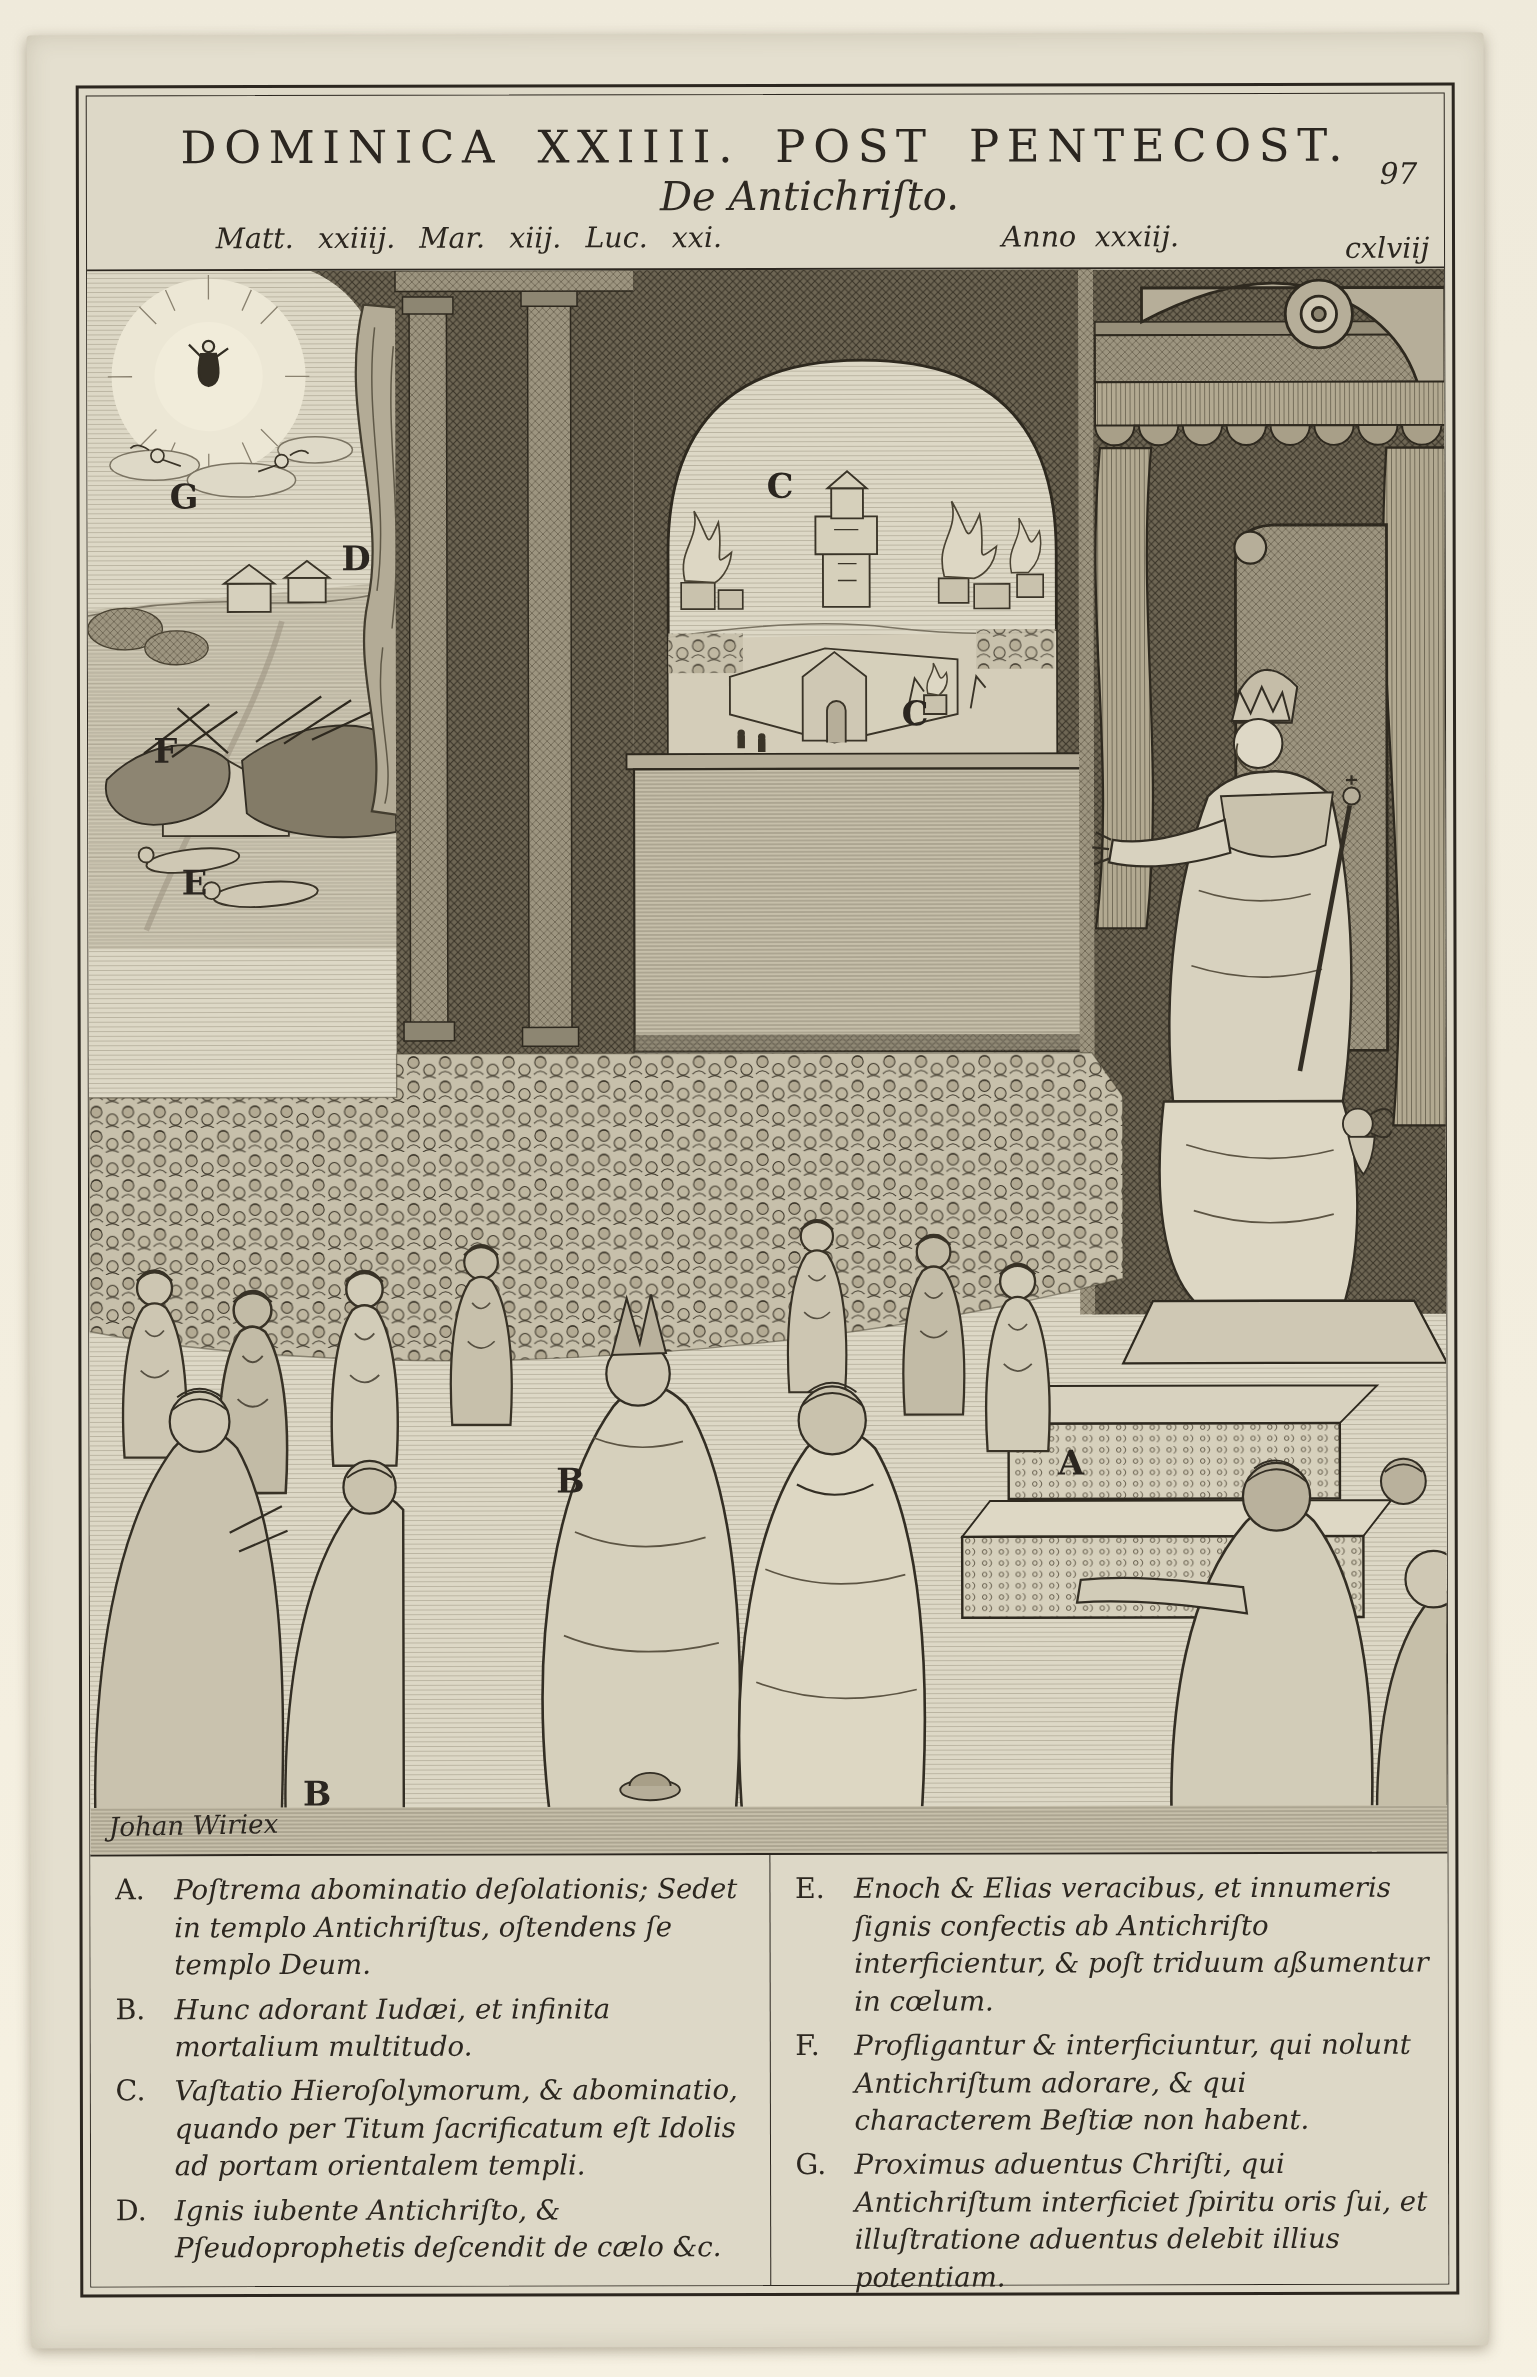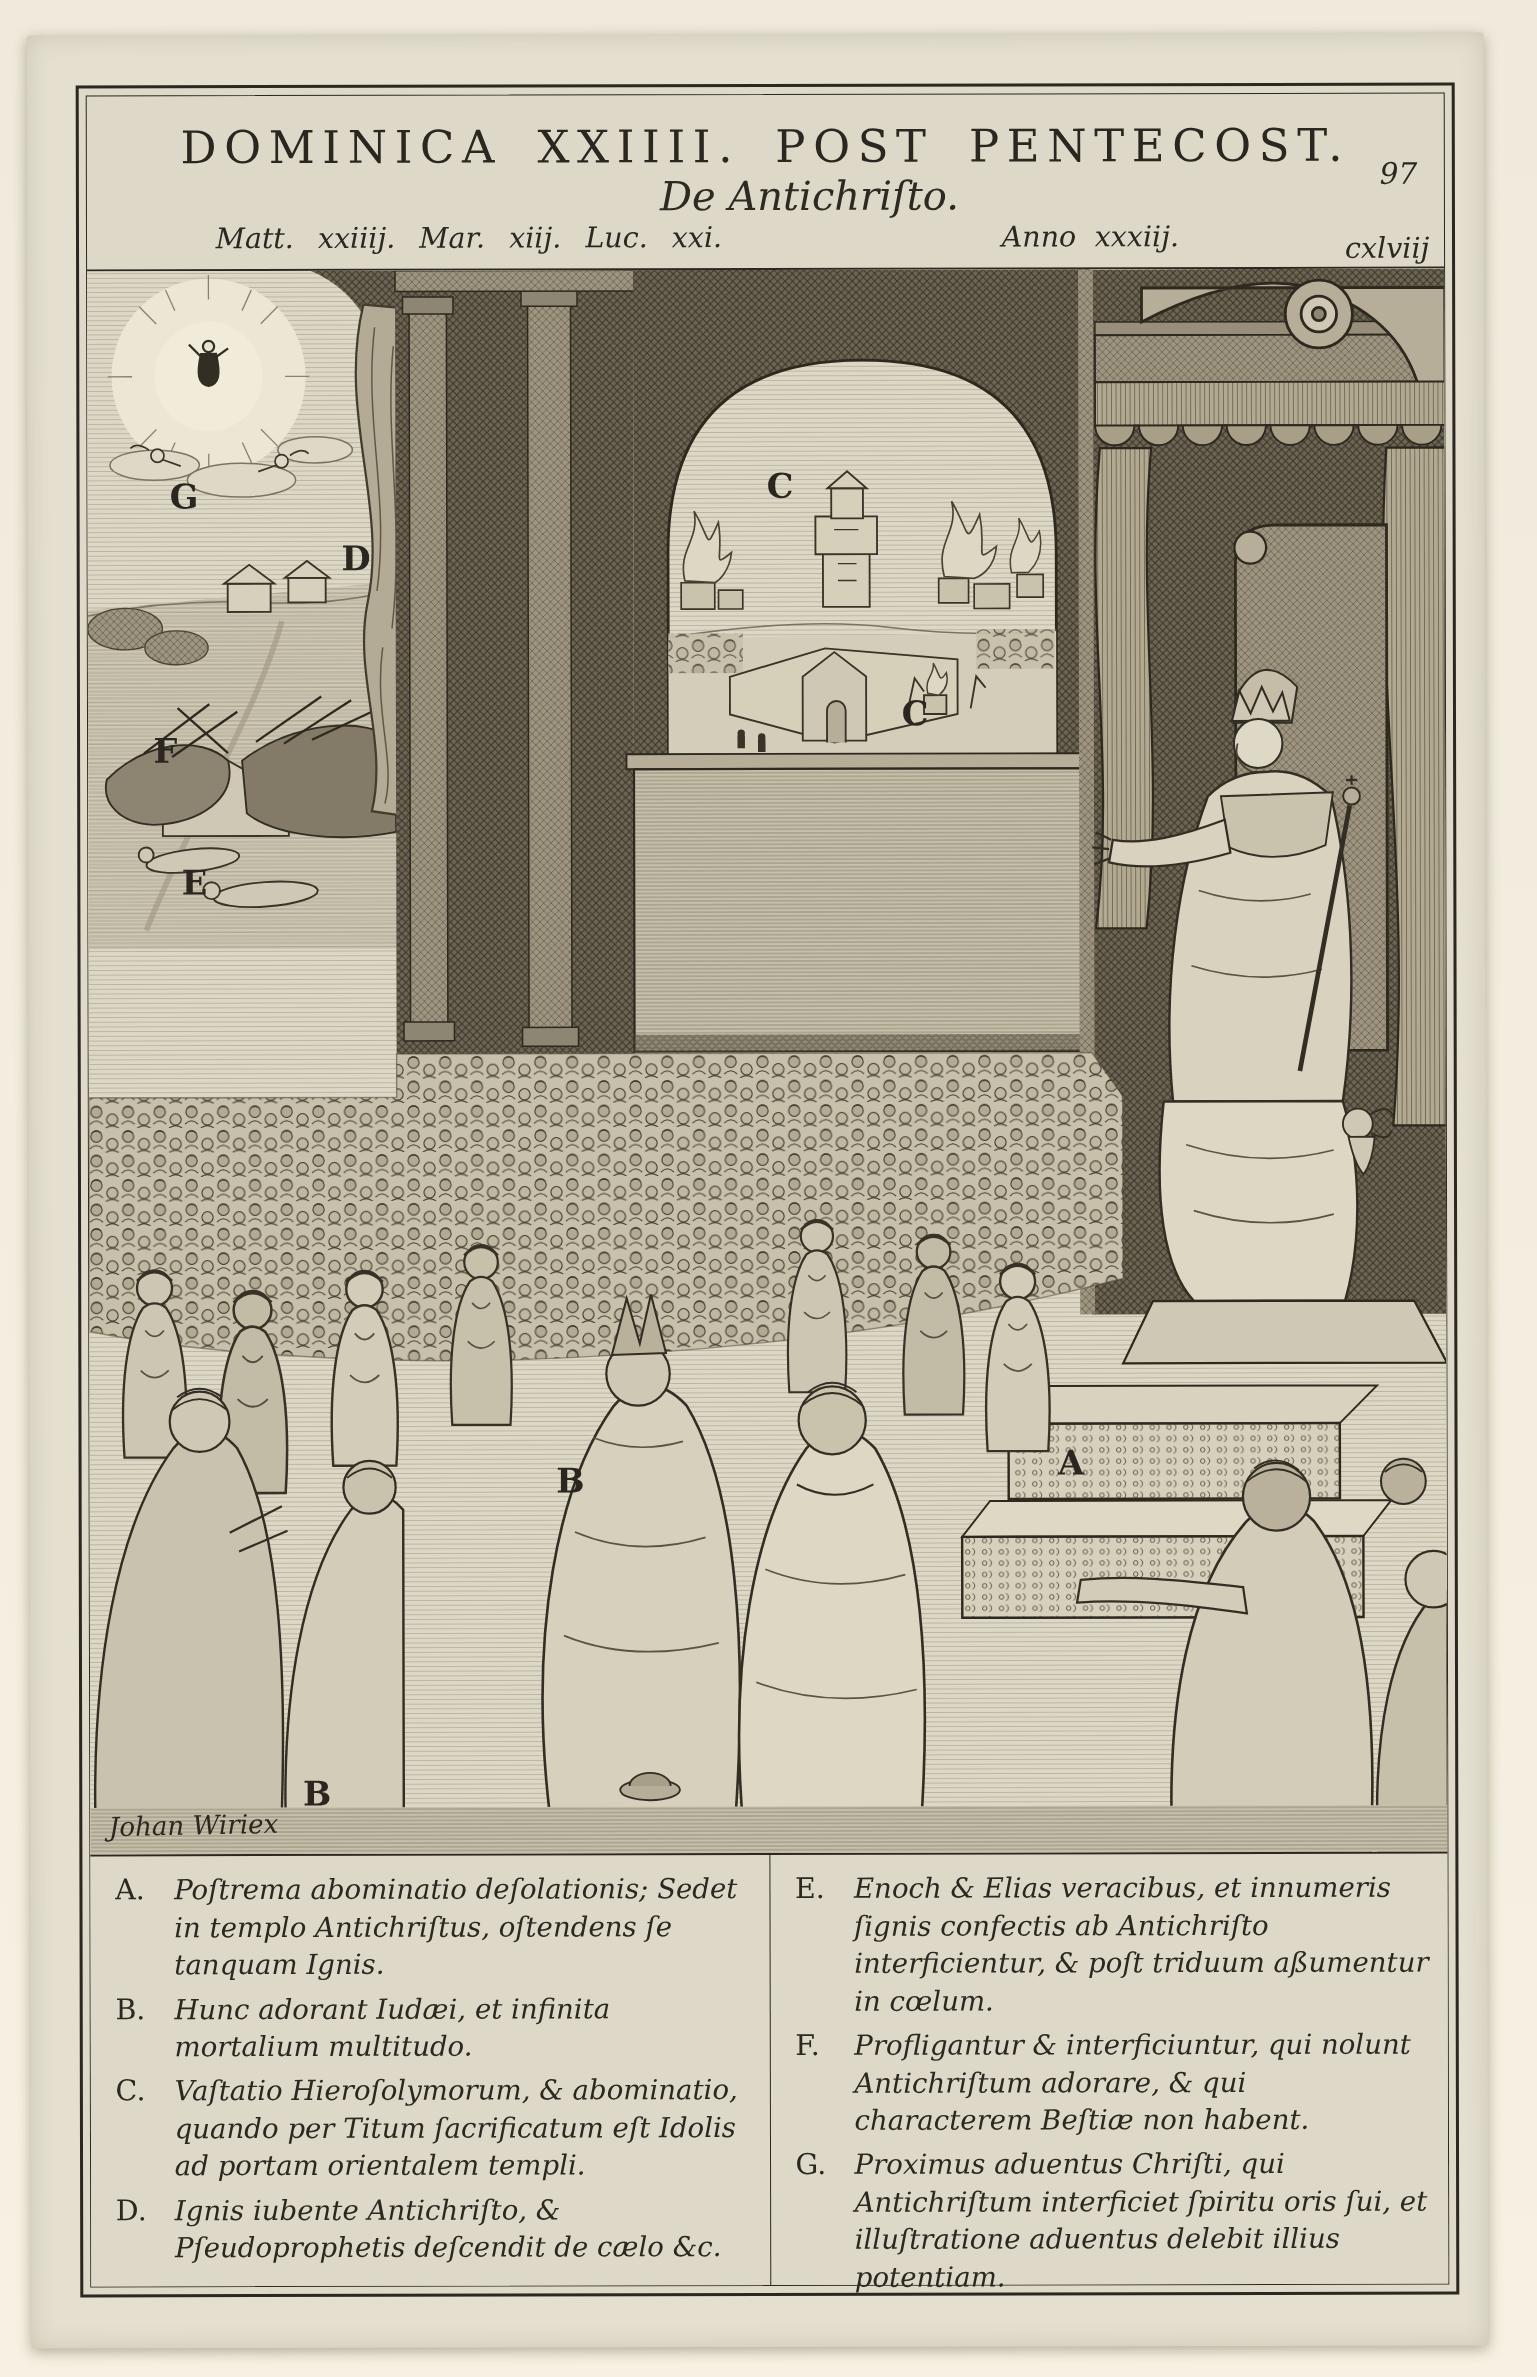--- a/index.html
+++ b/index.html
@@ -376,21 +376,21 @@
           </g>
 
           <text x="20" y="1662" font-family="'DejaVu Serif',serif" font-style="italic" font-size="28" fill="#2b2620" transform="rotate(-1 20 1662)">Johan Wiriex</text>
         </svg>
       </div>
 
       <div class="legend">
         <div class="legend-col left">
           <div class="entry">
             <span class="ltr">A.</span>
-            <span class="txt">Poſtrema abominatio deſolationis; Sedet in templo Antichriſtus, oſtendens ſe tanquam Ignis.</span>
+            <span class="txt">Poſtrema abominatio deſolationis; Sedet in templo Antichriſtus, oſtendens ſe templo Deum.</span>
           </div>
           <div class="entry">
             <span class="ltr">B.</span>
             <span class="txt">Hunc adorant Iudæi, et infinita mortalium multitudo.</span>
           </div>
           <div class="entry">
             <span class="ltr">C.</span>
             <span class="txt">Vaſtatio Hieroſolymorum, &amp; abominatio, quando per Titum ſacrificatum eſt Idolis ad portam orientalem templi.</span>
           </div>
           <div class="entry">

